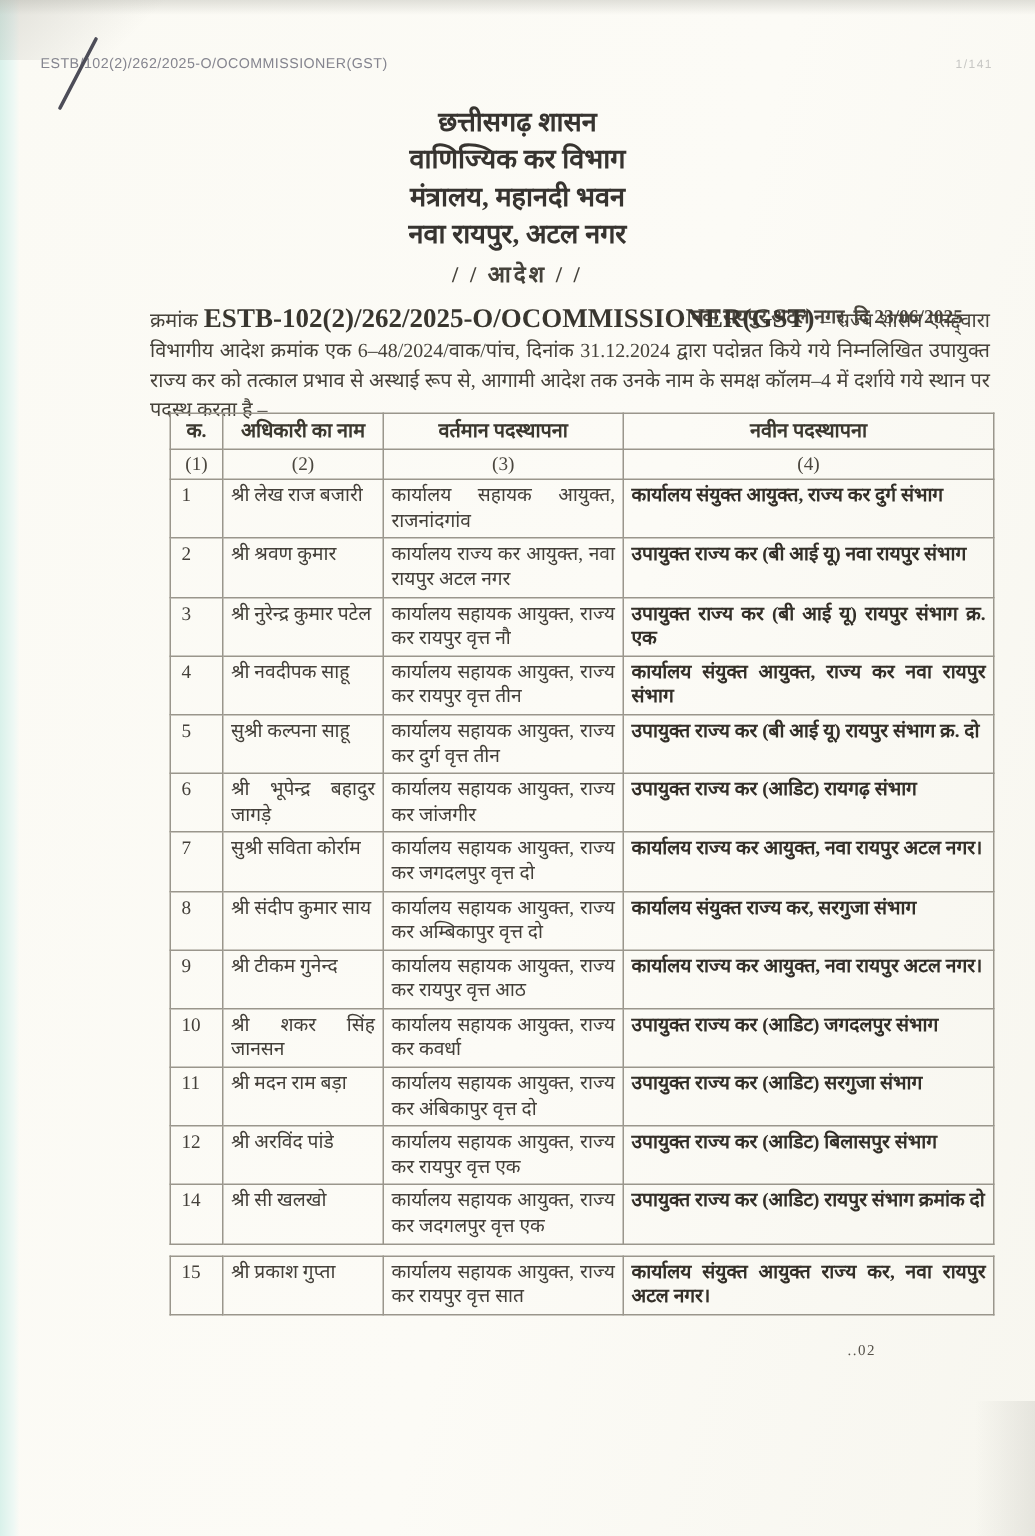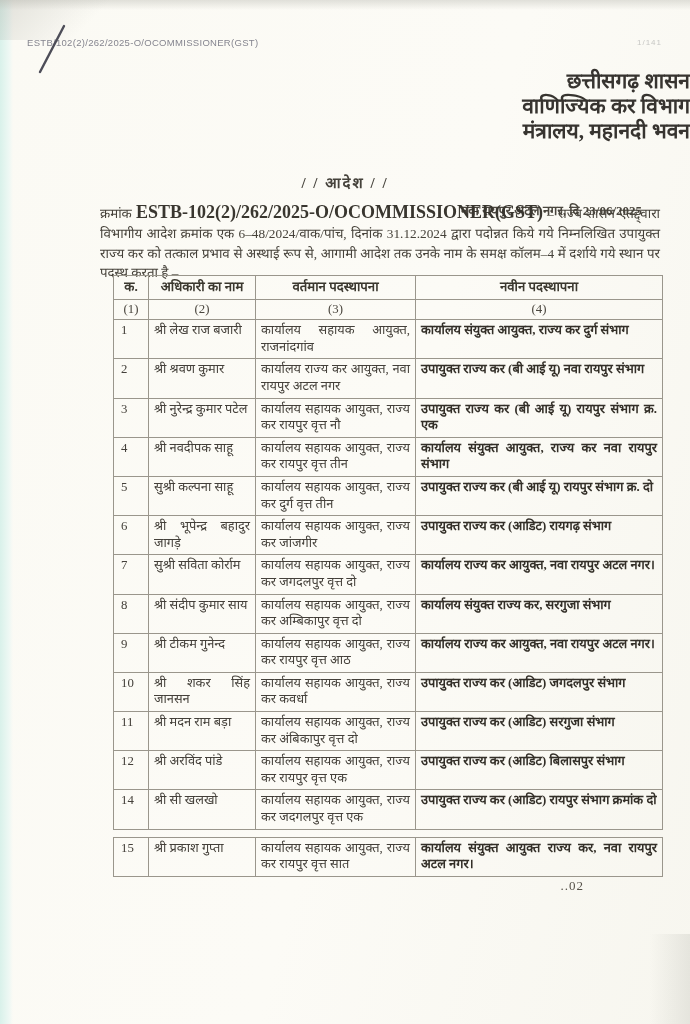--- a/index.html
+++ b/index.html
@@ -32,21 +32,21 @@
     font-size:9.5px;color:#85858f;letter-spacing:.3px;
   }
   .pen-slash{position:absolute;left:34px;top:20px;}
   .ref-right{
     position:absolute;right:28px;top:38px;
     font-family:"Liberation Sans","DejaVu Sans",sans-serif;
     font-size:8px;color:#c7c7c4;letter-spacing:1px;text-align:right;
   }
   .letterhead{
     position:absolute;left:0;top:69px;width:100%;
-    text-align:right;font-weight:700;font-size:21px;line-height:25px;color:#373430;
+    text-align:center;font-weight:700;font-size:18px;line-height:25px;color:#373430;
   }
   .order-title{
     position:absolute;left:0;top:172px;width:100%;
     text-align:center;font-weight:700;font-size:15px;color:#45423b;letter-spacing:2px;
   }
   .place-date{
     position:absolute;right:48px;top:181px;
     font-size:13px;color:#4a463e;font-weight:600;margin-top:20px;
   }
   .intro{
@@ -65,22 +65,22 @@
     overflow:hidden;
   }
   th{font-weight:700;font-size:13.2px;color:#3b382f;padding:3px 4px;}
   .num-row td{text-align:center;border-top:none;padding:1px 4px 2px;color:#4a463e;}
   col.c1{width:35px}col.c2{width:107px}col.c3{width:160px}col.c4{width:247px}
   td.c-sn{text-align:left;padding-left:7px;}
   td.c-name,td.c-cur{text-align:justify;text-justify:inter-word;}
   td.c-new{text-align:justify;font-weight:600;color:#332f28;}
   .tbl-gap{height:7px;}
   .page-num{
-    text-align:right;padding-right:78px;margin-top:1px;
-    font-size:13px;color:#56524a;letter-spacing:1px;
+    text-align:right;padding-right:78px;margin-top:18px;
+    font-size:10px;color:#56524a;letter-spacing:1px;
   }
   .bottom-shade{
     position:absolute;right:0;bottom:0;width:40px;height:90px;
     background:linear-gradient(to left,rgba(188,188,180,.30),rgba(188,188,180,0));
   }
 </style>
 </head>
 <body>
 
 <div class="page">
@@ -92,20 +92,21 @@
   <div class="ref-left">ESTB/102(2)/262/2025-O/OCOMMISSIONER(GST)</div>
   <svg class="pen-slash" width="40" height="60">
     <line x1="6" y1="52" x2="30" y2="6" stroke="#4d4d58" stroke-width="2.4" stroke-linecap="round"></line>
   </svg>
   <div class="ref-right">1/141</div>
 
   <div class="letterhead">
     <div>छत्तीसगढ़ शासन</div>
     <div>वाणिज्यिक कर विभाग</div>
     <div>मंत्रालय, महानदी भवन</div>
+    <div>नवा रायपुर, अटल नगर</div>
   </div>
 
   <div class="order-title">/ /  आदेश  / /</div>
   <div class="place-date">नवा रायपुर अटल नगर, दि 23/06/2025</div>
 
   <div class="intro">
     <span>क्रमांक</span>
     <span class="ref-bold">ESTB-102(2)/262/2025-O/OCOMMISSIONER(GST)</span>
     <span>–</span>
     <span>राज्य शासन एतद्द्वारा विभागीय आदेश क्रमांक एक 6–48/2024/वाक/पांच, दिनांक 31.12.2024 द्वारा पदोन्नत किये गये निम्नलिखित उपायुक्त राज्य कर को तत्काल प्रभाव से अस्थाई रूप से, आगामी आदेश तक उनके नाम के समक्ष कॉलम–4 में दर्शाये गये स्थान पर पदस्थ करता है –</span>

